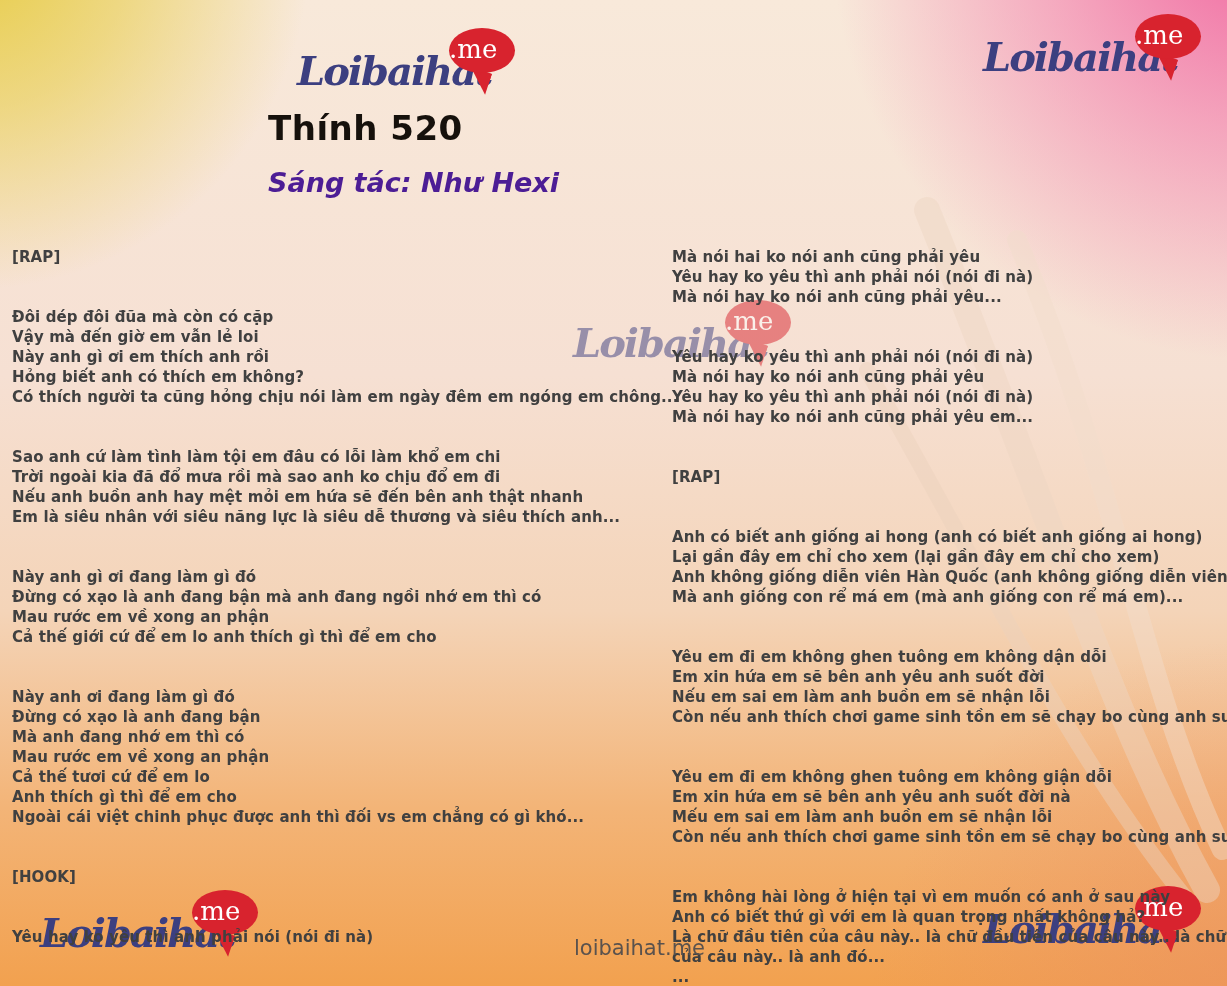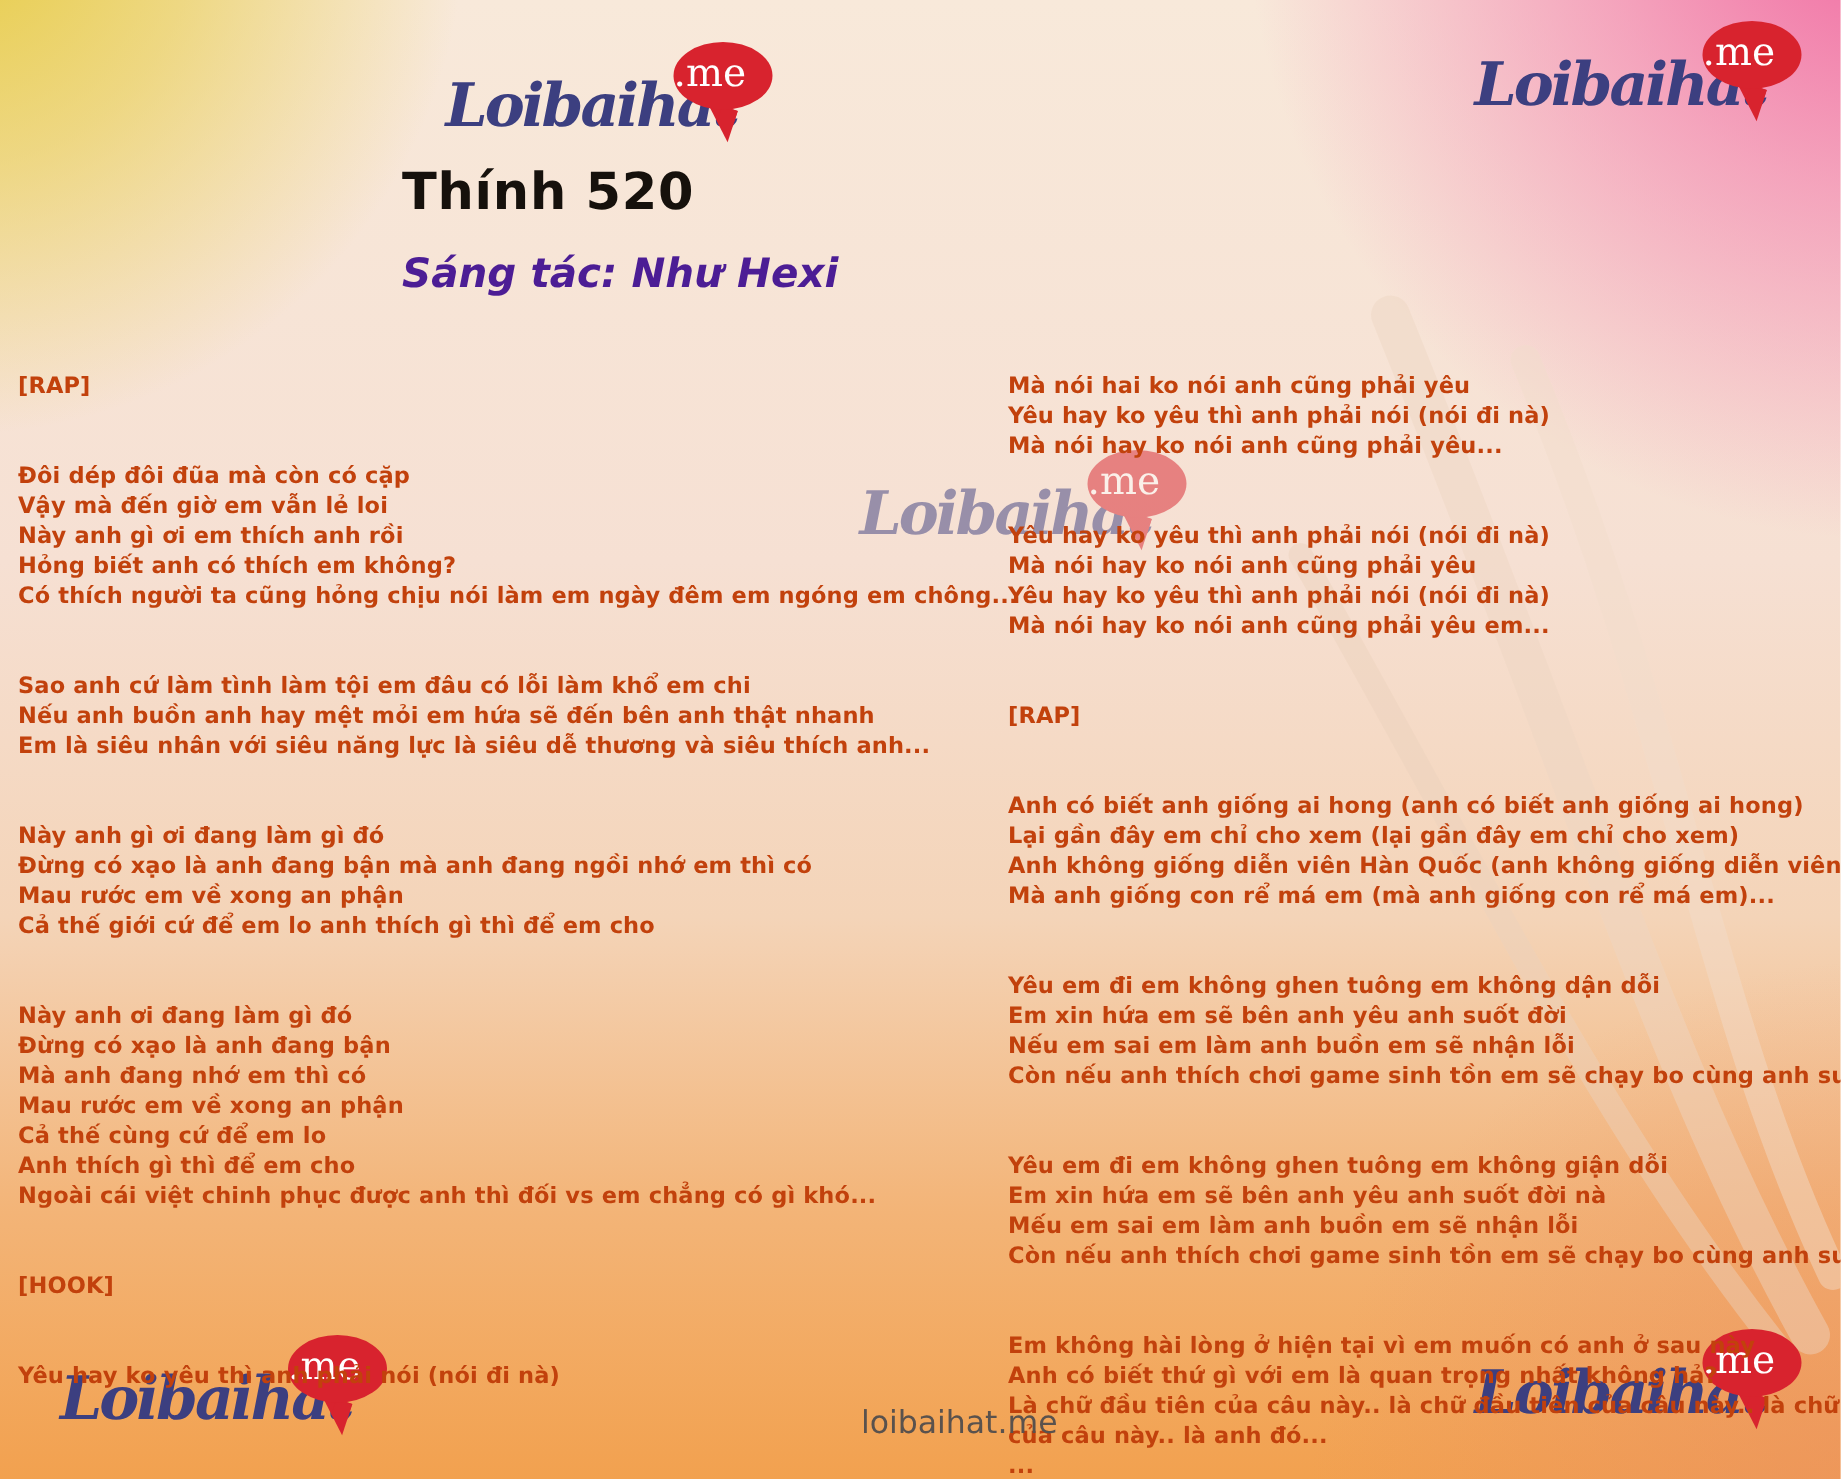--- a/index.html
+++ b/index.html
@@ -52,21 +52,21 @@
     font-size:27px; font-weight:bold; font-style:italic; color:#4c1d95;
   }
 
   
   .col { position:absolute; top:247px; z-index:2; }
   .col-left  { left:12px;  width:640px; }
   .col-right { left:672px; width:700px; }
   .block { margin-bottom:40px; }
   .line {
     font-size:15px; line-height:20px; font-weight:bold;
-    color:#c2410c; white-space:nowrap; letter-spacing:0.1px;
+    color:#404040; white-space:nowrap; letter-spacing:0.1px;
   }
 
   
   .footer-site {
     position:absolute; left:574px; top:936px; z-index:2;
     font-size:21px; font-weight:normal; color:#5a524d;
   }
 </style>
 </head>
 <body>
@@ -112,35 +112,36 @@
     </div>
     <div class="block">
       <div class="line">Đôi dép đôi đũa mà còn có cặp</div>
       <div class="line">Vậy mà đến giờ em vẫn lẻ loi</div>
       <div class="line">Này anh gì ơi em thích anh rồi</div>
       <div class="line">Hỏng biết anh có thích em không?</div>
       <div class="line">Có thích người ta cũng hỏng chịu nói làm em ngày đêm em ngóng em chông...</div>
     </div>
     <div class="block">
       <div class="line">Sao anh cứ làm tình làm tội em đâu có lỗi làm khổ em chi</div>
+      <div class="line">Trời ngoài kia đã đổ mưa rồi mà sao anh ko chịu đổ em đi</div>
       <div class="line">Nếu anh buồn anh hay mệt mỏi em hứa sẽ đến bên anh thật nhanh</div>
       <div class="line">Em là siêu nhân với siêu năng lực là siêu dễ thương và siêu thích anh...</div>
     </div>
     <div class="block">
       <div class="line">Này anh gì ơi đang làm gì đó</div>
       <div class="line">Đừng có xạo là anh đang bận mà anh đang ngồi nhớ em thì có</div>
       <div class="line">Mau rước em về xong an phận</div>
       <div class="line">Cả thế giới cứ để em lo anh thích gì thì để em cho</div>
     </div>
     <div class="block">
       <div class="line">Này anh ơi đang làm gì đó</div>
       <div class="line">Đừng có xạo là anh đang bận</div>
       <div class="line">Mà anh đang nhớ em thì có</div>
       <div class="line">Mau rước em về xong an phận</div>
-      <div class="line">Cả thế cùng cứ để em lo</div>
+      <div class="line">Cả thế tươi cứ để em lo</div>
       <div class="line">Anh thích gì thì để em cho</div>
       <div class="line">Ngoài cái việt chinh phục được anh thì đối vs em chẳng có gì khó...</div>
     </div>
     <div class="block">
       <div class="line">[HOOK]</div>
     </div>
     <div class="block">
       <div class="line">Yêu hay ko yêu thì anh phải nói (nói đi nà)</div>
     </div>
   </div>

